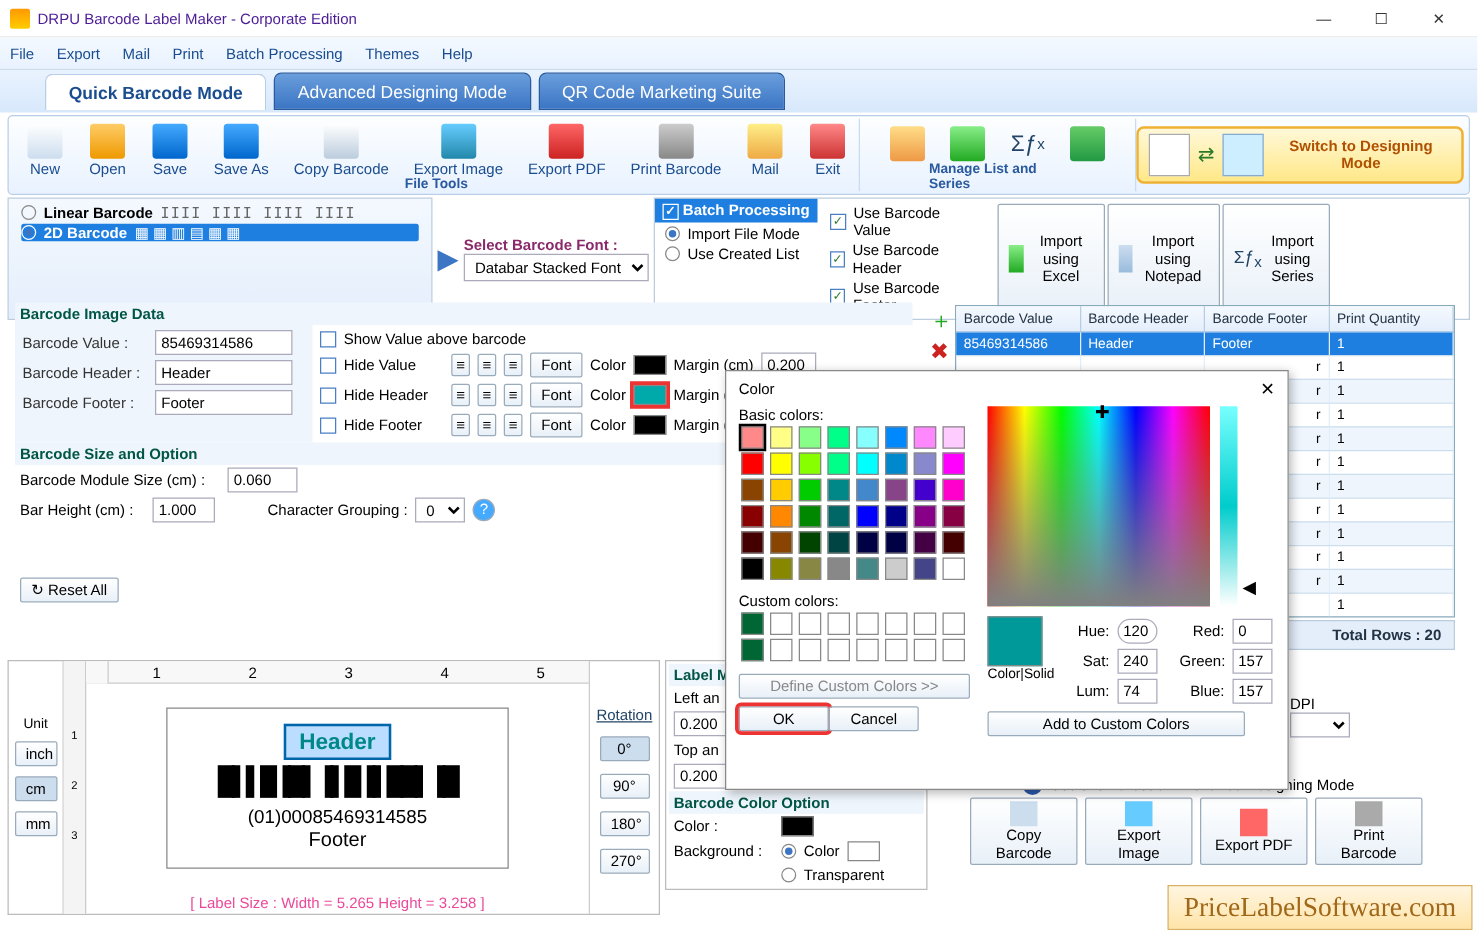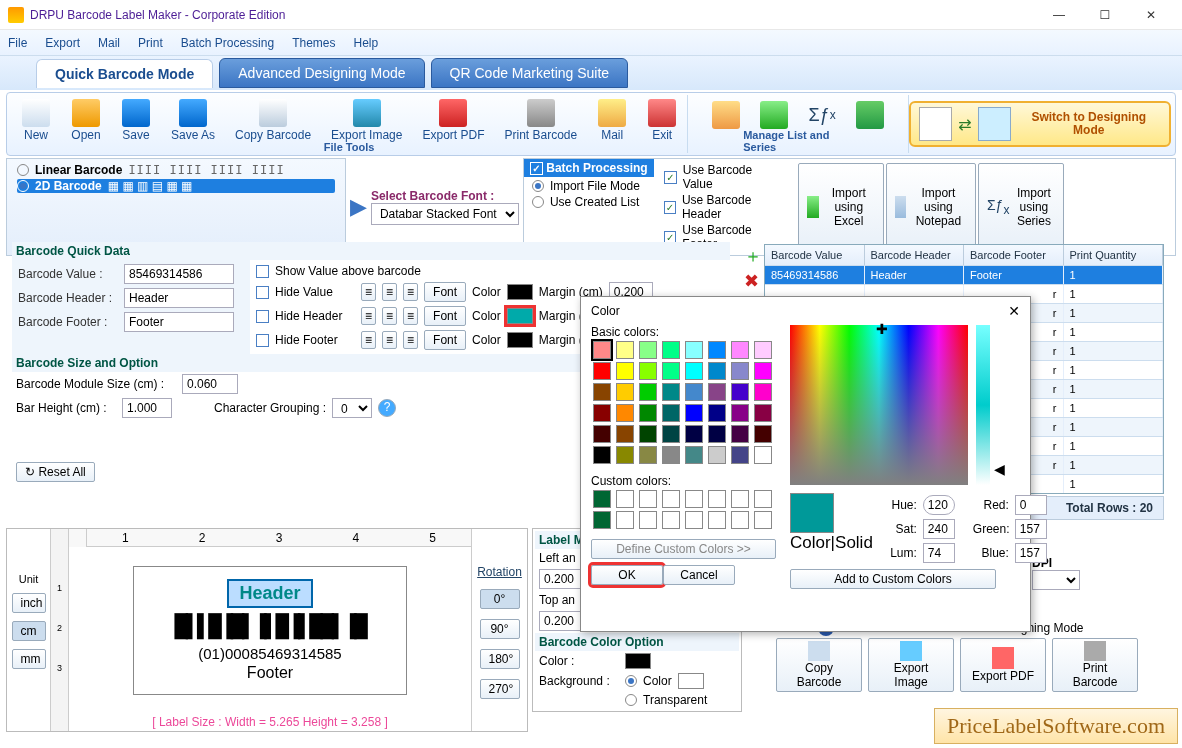--- a/index.html
+++ b/index.html
@@ -203,21 +203,21 @@
       <div class="btn" style="display:flex;align-items:center;gap:4px;width:86px;text-align:center">
           <div style="width:22px;font-size:14px;color:#246">Σƒ<sub>x</sub></div>
           <span>Import using Series</span>
         </div>
     </div>
   </div>
 </div>
 
 <div style="position:absolute;left:6px;top:240px;width:730px">
   <div class="section" style="border:none;padding:0">
-    <div class="section-hdr">Barcode Quick Data</div>
+    <div class="section-hdr">Barcode Image Data</div>
     <div style="display:flex">
       <div style="width:238px;background:#eef5fc;padding:2px">
         <div class="fldrow">
             <span class="fldlbl">Barcode Value :</span>
             <input class="inp" style="width: 110px;" value="85469314586">
           </div>
         <div class="fldrow">
             <span class="fldlbl">Barcode Header :</span>
             <input class="inp" style="width: 110px;" value="Header">
           </div>
@@ -449,21 +449,21 @@
       <span class="color-sw" style="background:#fff"></span>
     </div>
   <div class="fldrow">
       <span style="width:80px"></span>
       <span class="radio"></span>
       <span>Transparent</span>
     </div>
 </div>
 
 <div style="position:absolute;left:1032px;top:556px">
-  <div style="font-weight:700">DPI</div>
+  <div style="font-weight:400">DPI</div>
   <select class="inp" style="width:48px"></select>
 </div>
 
 <div style="position:absolute;left:814px;top:618px" class="fldrow">
   <span style="width:16px;height:16px;border-radius:50%;background:#2a5aae;color:#fff;text-align:center">✓</span>
   <span>Use this Barcode in Advance Designing Mode</span>
 </div>
 
 <div style="position:absolute;left:776px;top:638px;display:flex;gap:6px">
   <div class="btn" style="width:86px;height:54px;display:flex;flex-direction:column;align-items:center;justify-content:center">
@@ -571,21 +571,21 @@
       <div style="display:flex;gap:8px">
         <div class="gradient">
             <div style="position:absolute;left:86px;top:-4px;font-size:14px">✚</div>
           </div>
         <div class="hue-bar"></div>
         <div style="position:relative;left:-4px;top:136px;font-size:14px">◀</div>
       </div>
       <div style="display:flex;gap:10px;margin-top:8px">
         <div style="text-align:center">
           <div style="width:44px;height:40px;background:#099;border:1px solid #888"></div>
-          <div style="font-size:17px">Color|Solid</div>
+          <div style="font-size:11px">Color|Solid</div>
         </div>
         <div>
           <div class="fldrow">
               <span style="width:30px;text-align:right">Hue:</span>
               <input class="inp" style="width: 32px; border-radius: 10px;" value="120">
             </div>
           <div class="fldrow">
               <span style="width:30px;text-align:right">Sat:</span>
               <input class="inp" style="width: 32px;" value="240">
             </div>

